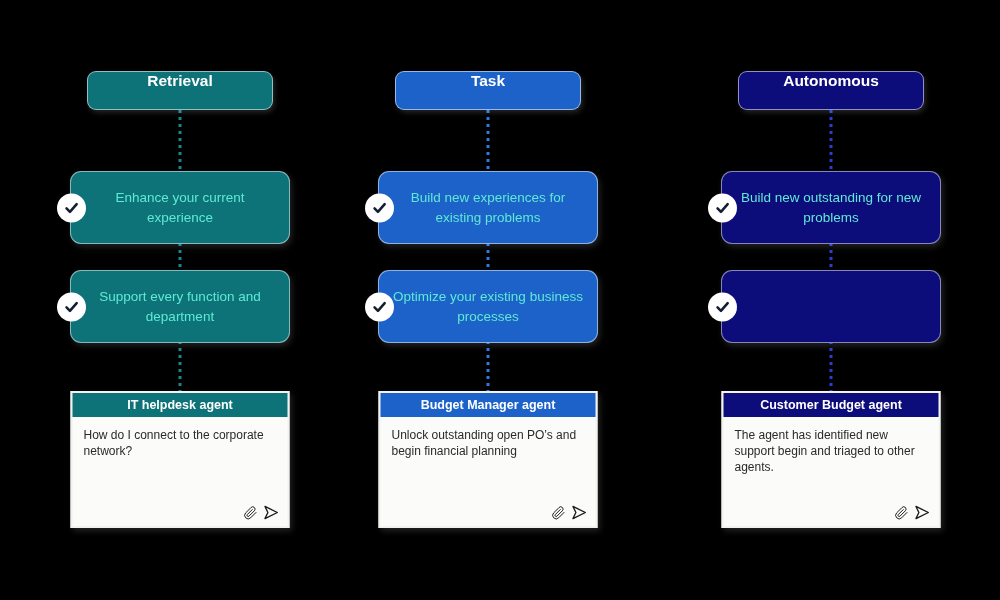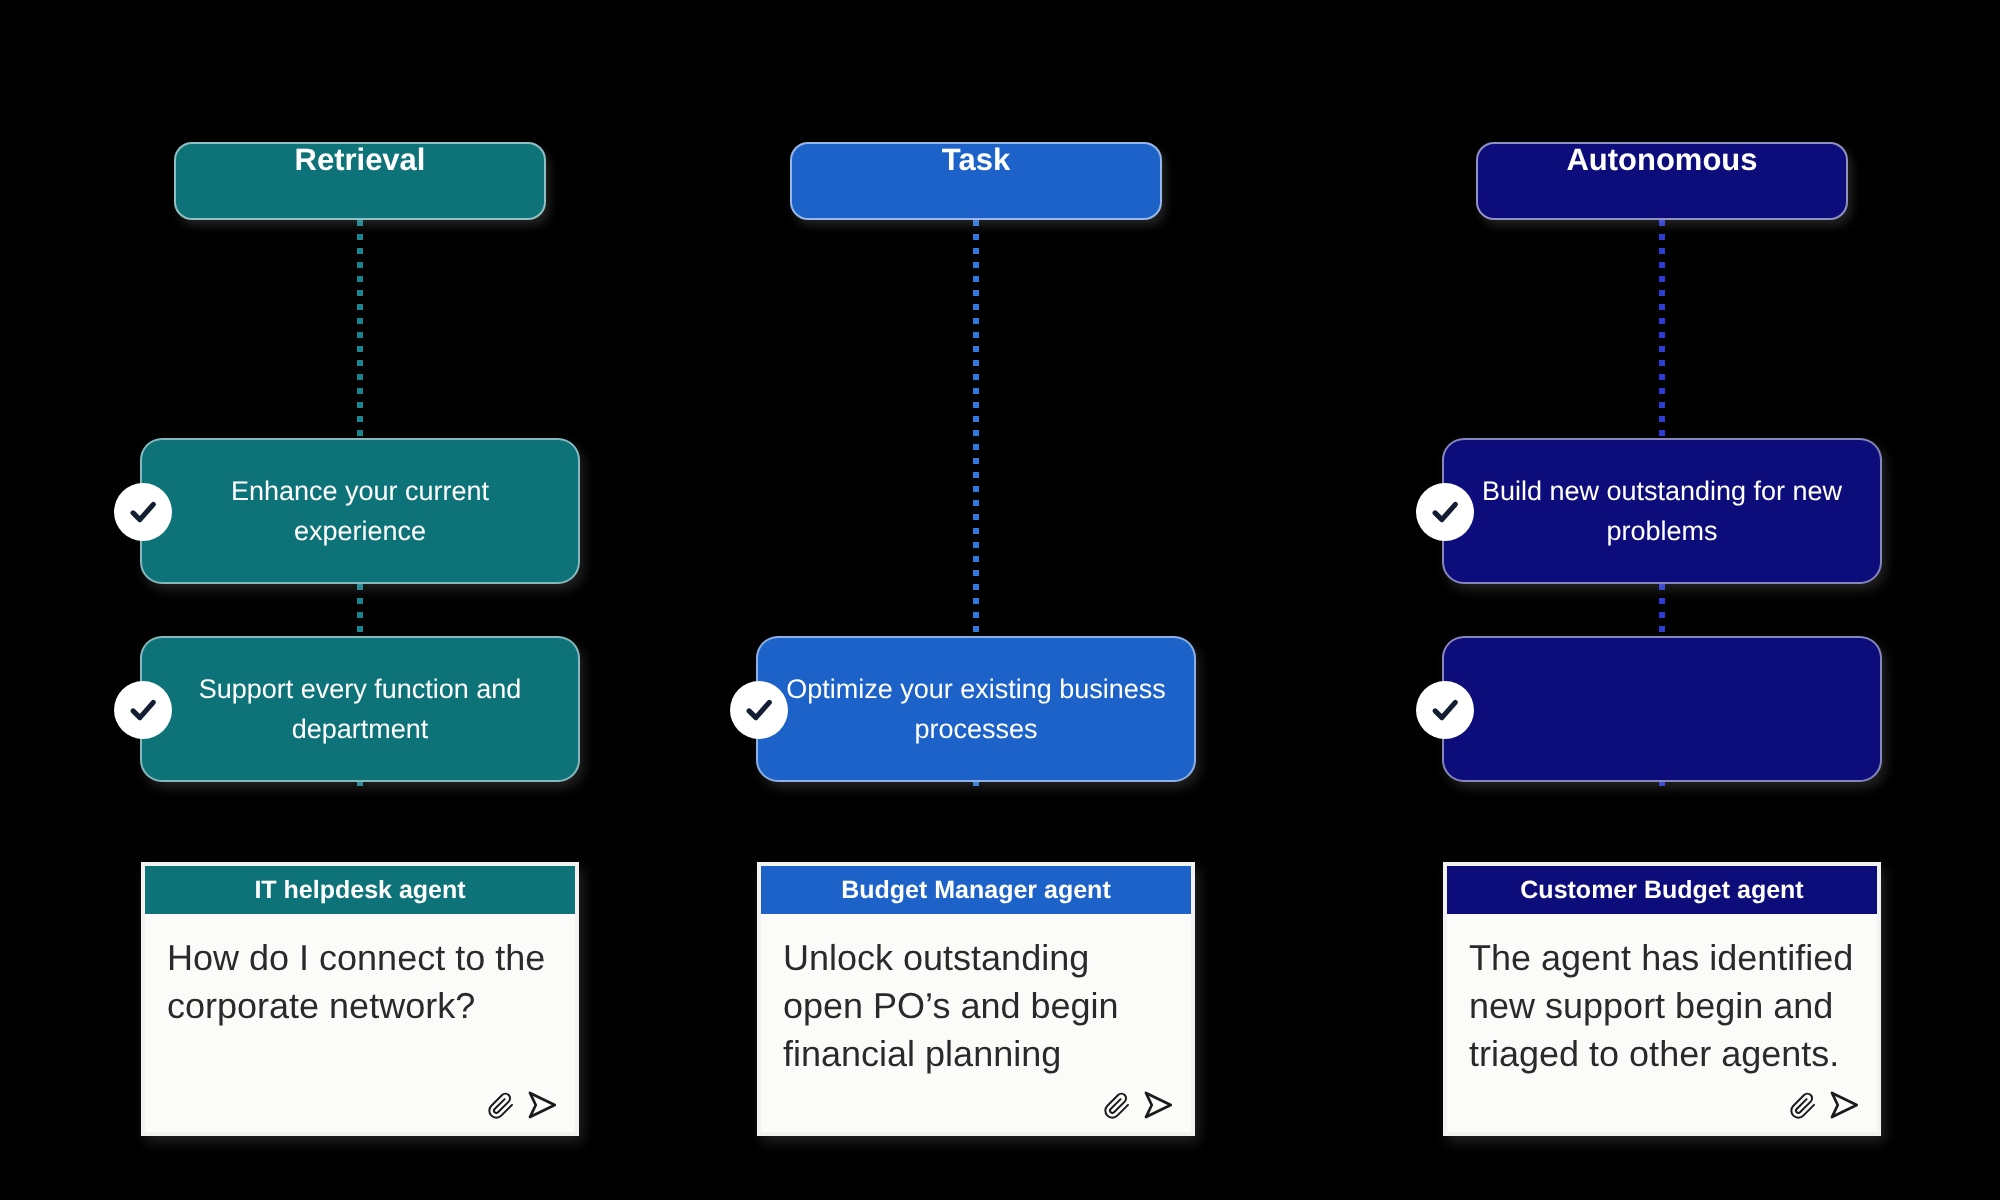--- a/index.html
+++ b/index.html
@@ -35,51 +35,49 @@
   }
 
   .card {
     position:absolute; left:50%; transform:translateX(-50%);
     width:220px; height:73px; z-index:1;
     background:var(--accent);
     border:1px solid rgba(255,255,255,.5);
     border-radius:11px;
     display:flex; align-items:center; justify-content:center;
     text-align:center; padding:0 12px;
-    color:#ffffff; font-size:13.5px; line-height:1.45;
+    color:#5eead4; font-size:13.5px; line-height:1.45;
     box-shadow:2px 3px 6px rgba(210,210,210,.16);
-    margin-top:48px;
   }
   .card-1 { top:171px; }
   .card-2 { top:270px; }
 
   .check {
     position:absolute; left:-14.5px; top:50%; transform:translateY(-50%);
     width:29px; height:29px; background:#fff; border-radius:50%;
     display:flex; align-items:center; justify-content:center;
   }
   .check svg { width:17px; height:17px; }
   .check path { stroke:var(--check); stroke-width:3.6; fill:none;
     stroke-linecap:round; stroke-linejoin:round; }
 
   .agent {
     position:absolute; top:391px; left:50%; transform:translateX(-50%);
     width:219px; height:137px; z-index:1;
     background:#fbfbfa;
     border:2px solid #f2f2f0;
     box-shadow:2px 3px 6px rgba(210,210,210,.16);
-    margin-top:40px;
   }
   .agent-header {
     height:24px; background:var(--accent);
     display:flex; align-items:center; justify-content:center;
     color:#fff; font-weight:bold; font-size:12.5px;
   }
   .agent-body {
-    padding:11px 11px; color:#2a2a2a; font-size:18px; line-height:1.32;
+    padding:11px 11px; color:#2a2a2a; font-size:12px; line-height:1.32;
   }
   .agent-icons {
     position:absolute; right:8px; bottom:5px;
     display:flex; align-items:center; gap:5px;
   }
   .agent-icons svg { display:block; cursor:pointer; }
   .icon-stroke { stroke:#1a1a1a; fill:none; }
 </style>
 </head>
 <body>
@@ -118,20 +116,28 @@
           <path class="icon-stroke" stroke-width="1.9" stroke-linejoin="round" d="M3.5 20.5 L21 12 L3.5 3.5 L7.6 12 Z"></path>
         </svg>
       </div>
     </div>
   </section>
 
   <section class="column col-1" style="--accent: #1d62c9; --dot: #2e78de;">
     <div class="connector"></div>
     <div class="header">
       <span>Task</span>
+    </div>
+    <div class="card card-1">
+      <span class="check">
+        <svg viewBox="0 0 24 24">
+            <path d="M5 12.6 L9.8 17.4 L19.3 6.6"></path>
+          </svg>
+      </span>
+      <span>Build new experiences for existing problems</span>
     </div>
     <div class="card card-2">
       <span class="check">
         <svg viewBox="0 0 24 24">
             <path d="M5 12.6 L9.8 17.4 L19.3 6.6"></path>
           </svg>
       </span>
       <span>Optimize your existing business processes</span>
     </div>
     <div class="agent">

